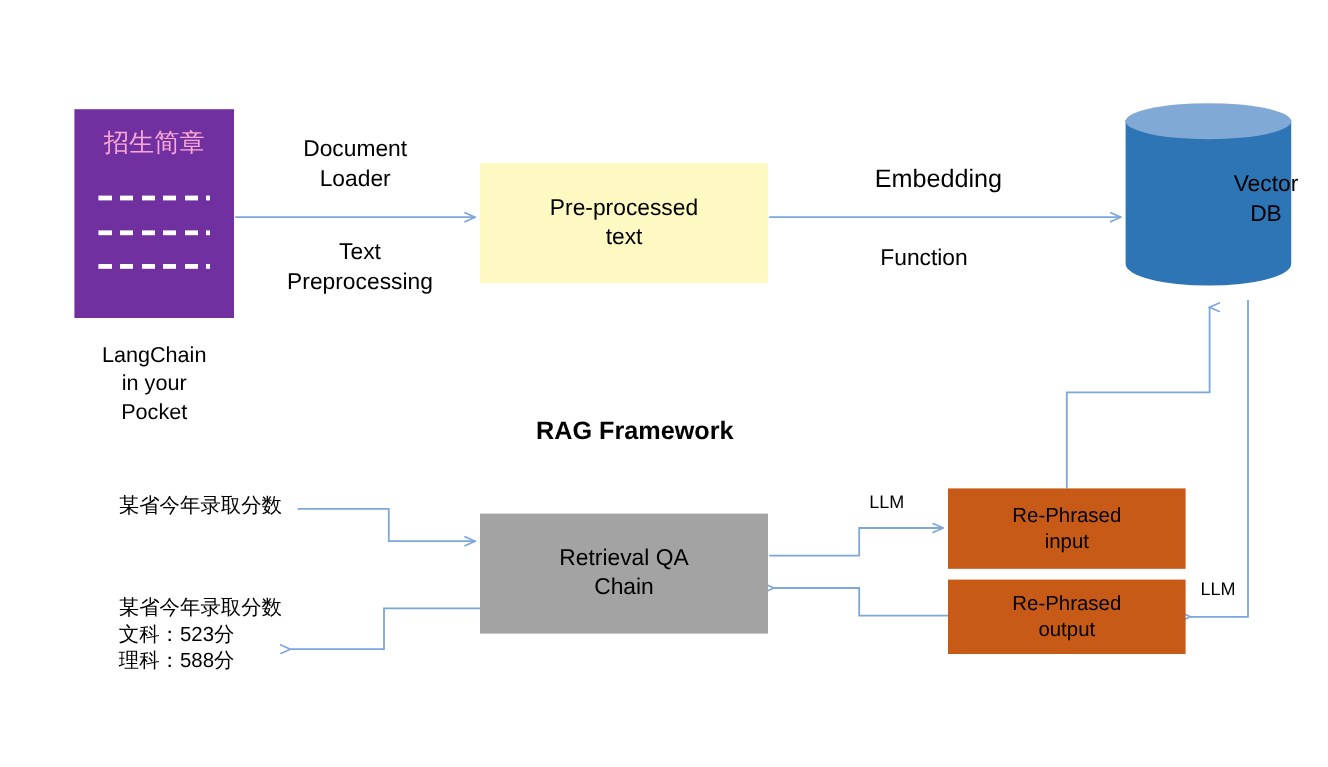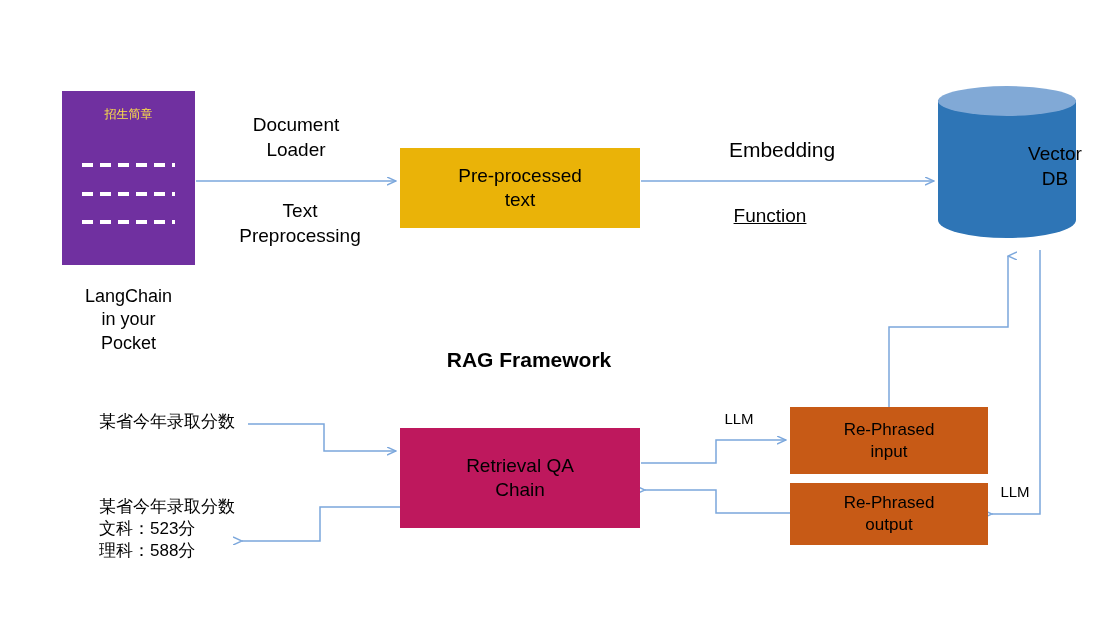--- a/index.html
+++ b/index.html
@@ -39,43 +39,43 @@
   
   #doc-box {
     left: 62px; top: 91px; width: 133px; height: 174px;
     background: #7030A0;
     display: block;
   }
   #doc-title {
     position: absolute;
     left: 0; right: 0; top: 16px;
     text-align: center;
-    font-size: 12px;
-    color: #fde047;
+    font-size: 21px;
+    color: #f9a8d4;
   }
   .doc-rule {
     position: absolute;
     left: 20px; right: 20px;
     height: 4px;
     background-image: repeating-linear-gradient(to right,
         #ffffff 0px, #ffffff 11px, rgba(255,255,255,0) 11px, rgba(255,255,255,0) 18px);
   }
   #doc-rule-1 { top: 72px; }
   #doc-rule-2 { top: 101px; }
   #doc-rule-3 { top: 129px; }
 
   #doc-caption {
     left: 62px; top: 285px; width: 133px;
     font-size: 18px;
   }
 
   
   #preprocessed-box {
-    left: 400px; top: 148px; width: 240px; height: 80px;
-    background: #eab308;
+    left: 400px; top: 136px; width: 240px; height: 100px;
+    background: #fef9c3;
     font-size: 19px;
   }
 
   
   #vector-db {
     position: absolute;
     left: 938px; top: 86px; width: 138px; height: 166px;
   }
   #vector-db-body {
     position: absolute;
@@ -95,41 +95,41 @@
     text-align: center;
     font-size: 19px;
     color: #000000;
     line-height: 1.3;
     padding-left: 48px;
   }
 
   
   #retrieval-box {
     left: 400px; top: 428px; width: 240px; height: 100px;
-    background: #be185d;
+    background: #a3a3a3;
     font-size: 19px;
   }
 
   
   #rephrased-input-box {
     left: 790px; top: 407px; width: 198px; height: 67px;
     background: #C75A16;
     font-size: 17px;
   }
   #rephrased-output-box {
     left: 790px; top: 483px; width: 198px; height: 62px;
     background: #C75A16;
     font-size: 17px;
   }
 
   
   #doc-loader-label    { left: 212px; top: 113px; width: 168px; font-size: 19px; }
   #text-preproc-label  { left: 205px; top: 199px; width: 190px; font-size: 19px; }
   #embedding-label     { left: 712px; top: 136px; width: 140px; font-size: 21px; }
-  #function-label      { left: 700px; top: 204px; width: 140px; font-size: 19px; text-decoration: underline; }
+  #function-label      { left: 700px; top: 204px; width: 140px; font-size: 19px; }
   #rag-title           { left: 400px; top: 313px; width: 258px; font-size: 21px; font-weight: bold; margin-top: 33px; }
   #query-label         { left: 51px; top: 411px; width: 210px; font-size: 17px; text-align: left; }
   #answer-label        { left: 51px; top: 496px; width: 220px; font-size: 17px; text-align: left; }
   #llm-label-1         { left: 716px; top: 409px; width: 46px; font-size: 15px; }
   #llm-label-2         { left: 992px; top: 482px; width: 46px; font-size: 15px; }
 
   
   #connectors {
     position: absolute;
     left: 0; top: 0;

